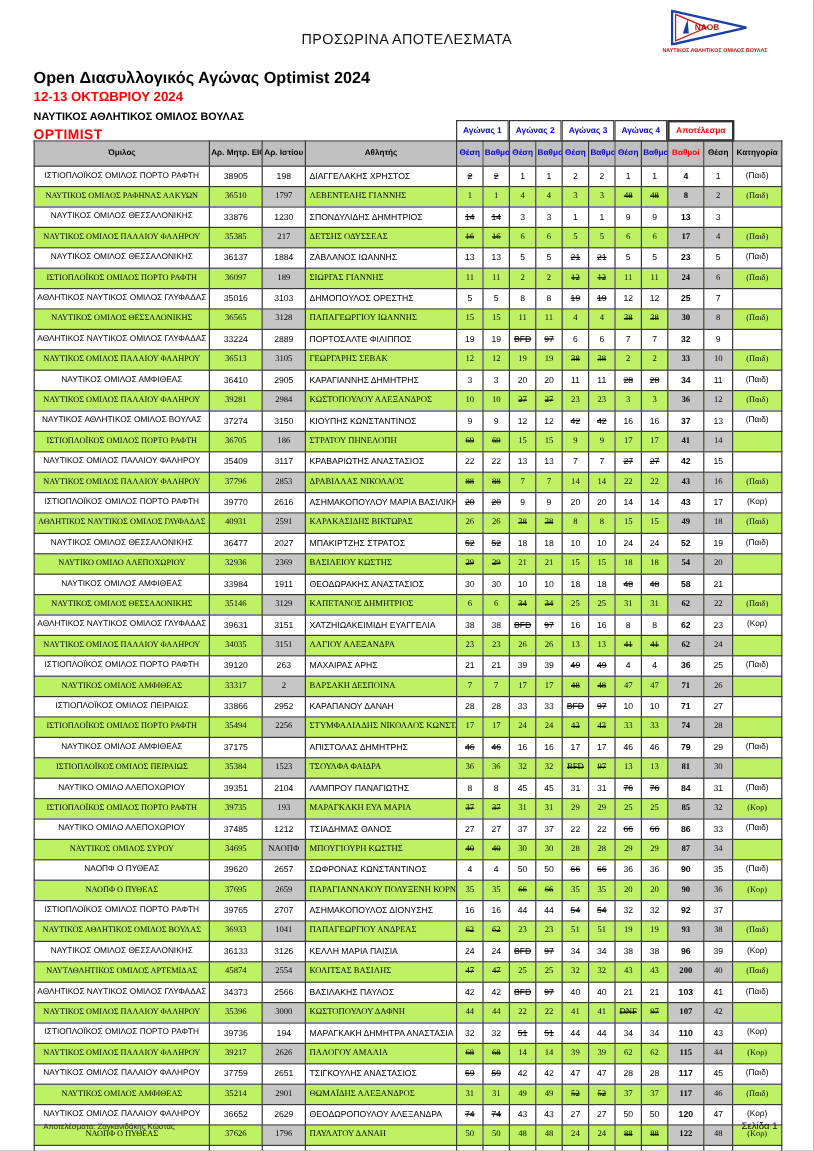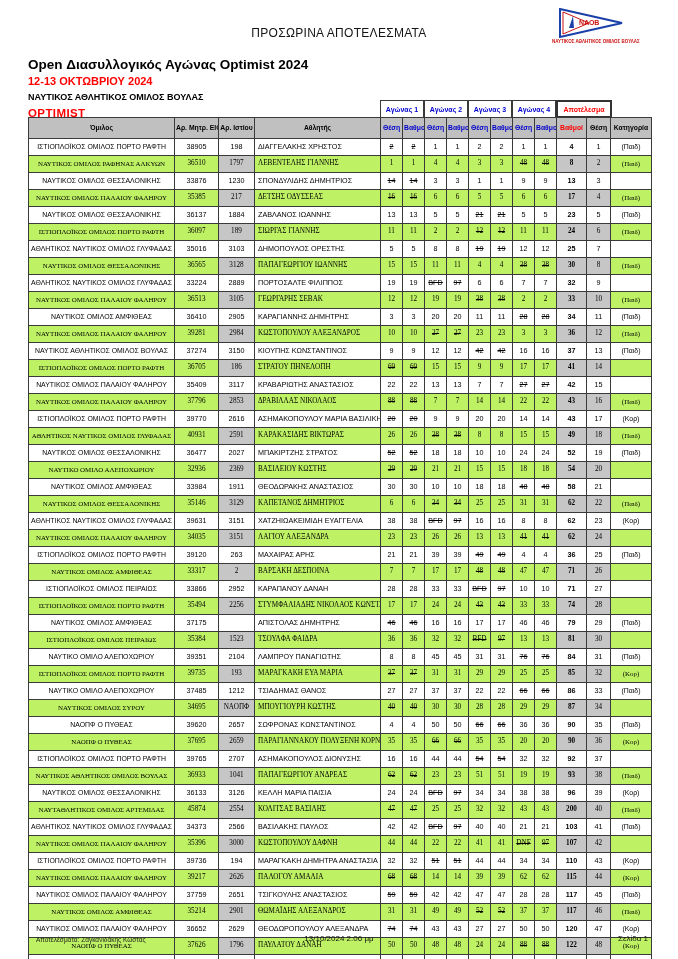--- a/index.html
+++ b/index.html
@@ -956,16 +956,15 @@
           <td class="race">44</td>
           <td class="race">44</td>
           <td class="shade total">122</td>
           <td class="shade">49</td>
           <td class="cat">(Κορ)</td>
         </tr>
       </tbody>
   </table>
 
   <div class="footer-left">Αποτελέσματα: Ζαγκανιδάκης Κώστας</div>
-  <div class="footer-center">13/10/2024  2:06 μμ</div>
   <div class="footer-right">Σελίδα 1</div>
 
 </div>
 
 </body></html>

